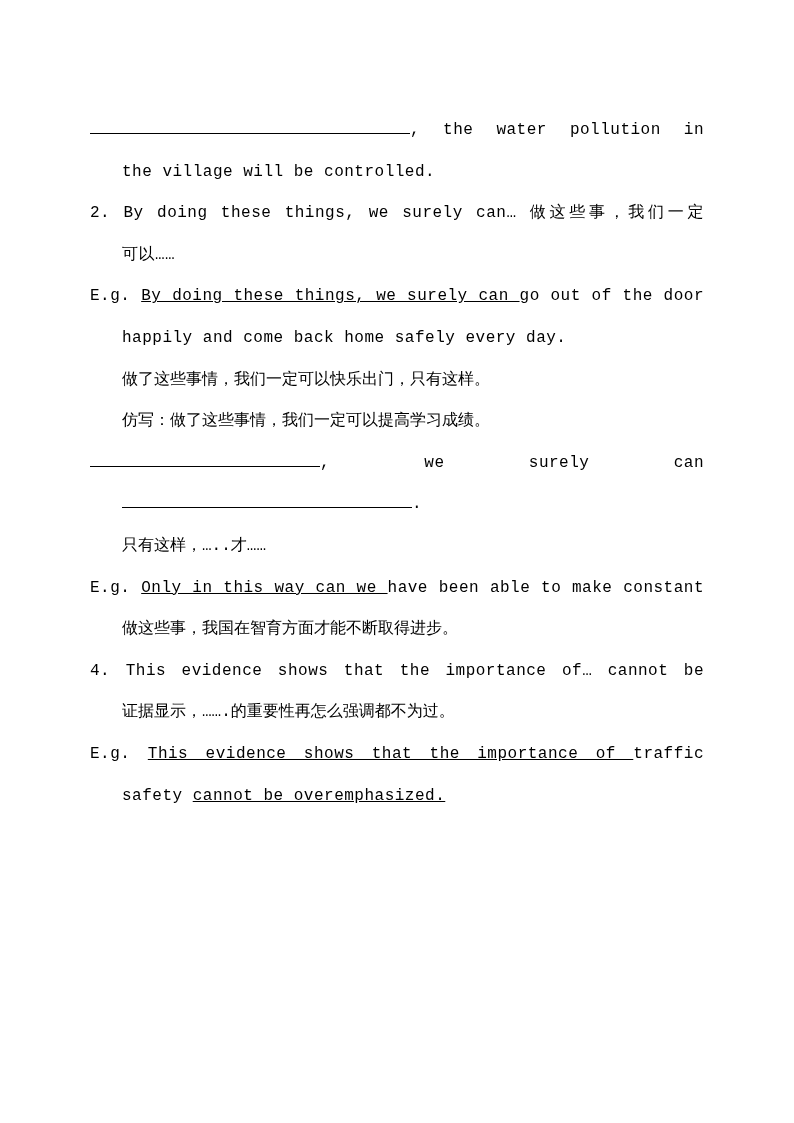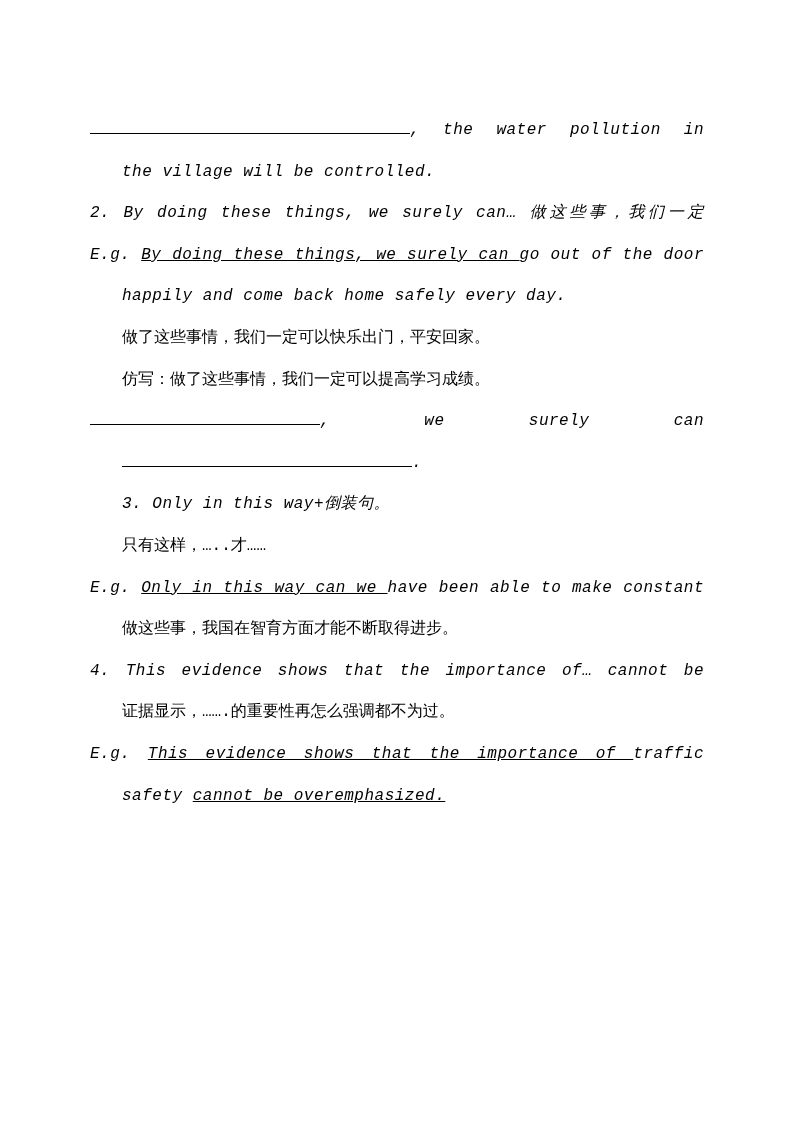--- a/index.html
+++ b/index.html
@@ -35,54 +35,53 @@
     text-decoration: underline;
   }
   .blank {
     display: inline-block;
     border-bottom: 1px solid #000;
     vertical-align: baseline;
   }
   .mono {
     font-family: "Courier New", monospace;
     letter-spacing: 0.5px;
-    font-style: italic;
   }
 </style>
 </head>
 <body>
 
 <div class="content">
 
   <p>
     <span class="blank" style="width:320px;"></span><span class="mono">, the water pollution in</span>
   </p>
   <p class="normal mono">the village will be controlled.</p>
 
   <p><span class="mono">2. By doing these things, we surely can… 做这些事，我们一定</span></p>
+  <p class="normal mono">可以……</p>
 
   <p>
     <span class="mono">E.g. </span><span class="mono u">By doing these things, we surely can </span><span class="mono">go out of the door</span>
   </p>
   <p class="normal mono">happily and come back home safely every day.</p>
 
-  <p class="normal">做了这些事情，我们一定可以快乐出门，平安回家。</p>
+  <p class="normal">做了这些事情，我们一定可以快乐出门，只有这样。</p>
   <p class="normal">仿写：做了这些事情，我们一定可以提高学习成绩。</p>
 
   <p>
     <span class="blank" style="width:230px;"></span><span class="mono">,</span>
     <span style="display:inline-block;width:70px;"></span><span class="mono">we</span>
     <span style="display:inline-block;width:60px;"></span><span class="mono">surely</span>
     <span style="display:inline-block;width:60px;"></span><span class="mono">can</span>
   </p>
   <p class="normal">
     <span class="blank" style="width:290px;"></span><span class="mono">.</span>
   </p>
 
-  <p class="normal mono">3. Only in this way+倒装句。</p>
   <p class="normal">只有这样，…..才……</p>
 
   <p>
     <span class="mono">E.g. </span><span class="mono u">Only in this way can we </span><span class="mono">have been able to make constant</span>
   </p>
 
   <p class="normal">做这些事，我国在智育方面才能不断取得进步。</p>
 
 
   <p><span class="mono">4. This evidence shows that the importance of… cannot be</span></p>

